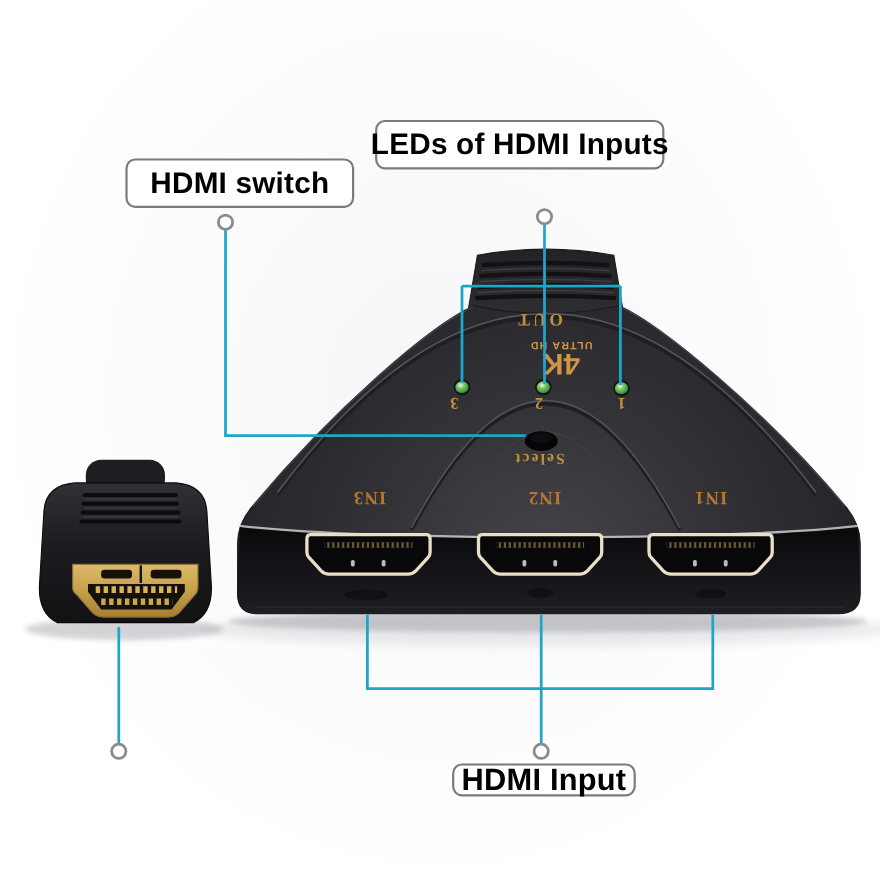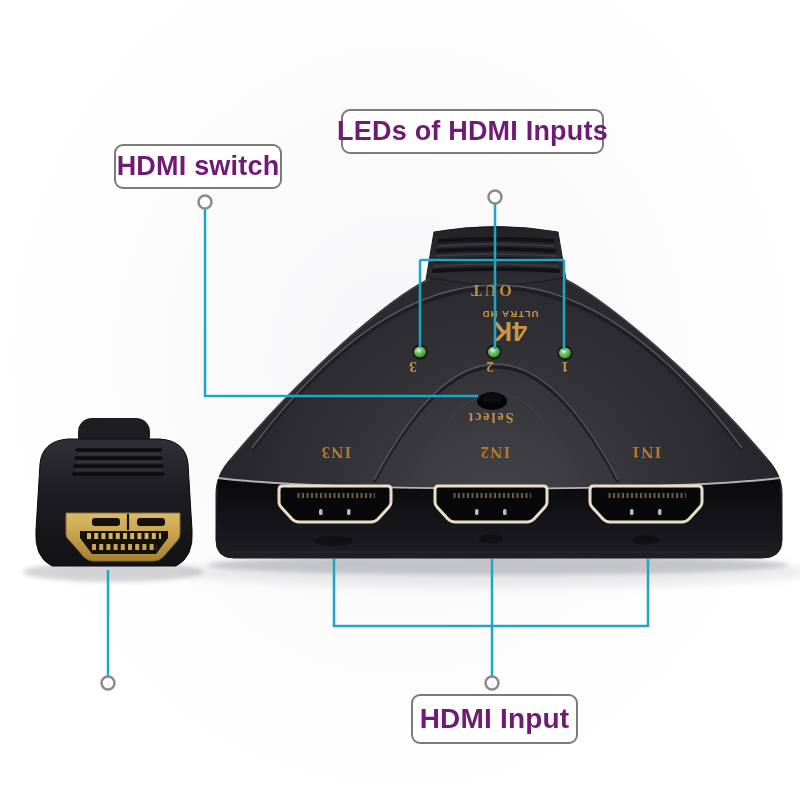--- a/index.html
+++ b/index.html
@@ -5,28 +5,28 @@
   html,body{margin:0;padding:0;background:#fff;}
   .stage{
     position:relative;width:800px;height:800px;overflow:hidden;
     background:radial-gradient(ellipse at 50% 45%, #f6f6f8 0%, #ffffff 72%);
     font-family:"Liberation Sans", sans-serif;
   }
   .stage svg{position:absolute;left:0;top:0;}
   .callout-label{
     position:absolute;display:flex;align-items:center;justify-content:center;
     background:#ffffff;border:2px solid #7b7b7b;border-radius:9px;
-    color:#701a75;font-weight:bold;letter-spacing:0.2px;
+    color:#000000;font-weight:bold;letter-spacing:0.2px;
     font-family:"Liberation Sans", sans-serif;
     box-sizing:border-box;white-space:nowrap;
   }
-  #lbl-switch{left:114px;top:144px;width:168px;height:45px;font-size:27px;}
+  #lbl-switch{left:114px;top:144px;width:208px;height:45px;font-size:27px;}
   #lbl-leds{left:341px;top:109px;width:263px;height:45px;font-size:27px;}
   #lbl-onput{left:27px;top:692px;width:174px;height:48px;font-size:28px;}
-  #lbl-input{left:411px;top:694px;width:167px;height:50px;font-size:28px;}
+  #lbl-input{left:411px;top:694px;width:167px;height:30px;font-size:28px;}
   .serif-txt{font-family:"Liberation Serif", serif;font-weight:bold;}
   .sans-txt{font-family:"Liberation Sans", sans-serif;font-weight:bold;}
 </style>
 </head>
 <body>
 
 <div class="stage">
 
 <svg width="800" height="800" viewBox="0 0 800 800">
   <defs>

